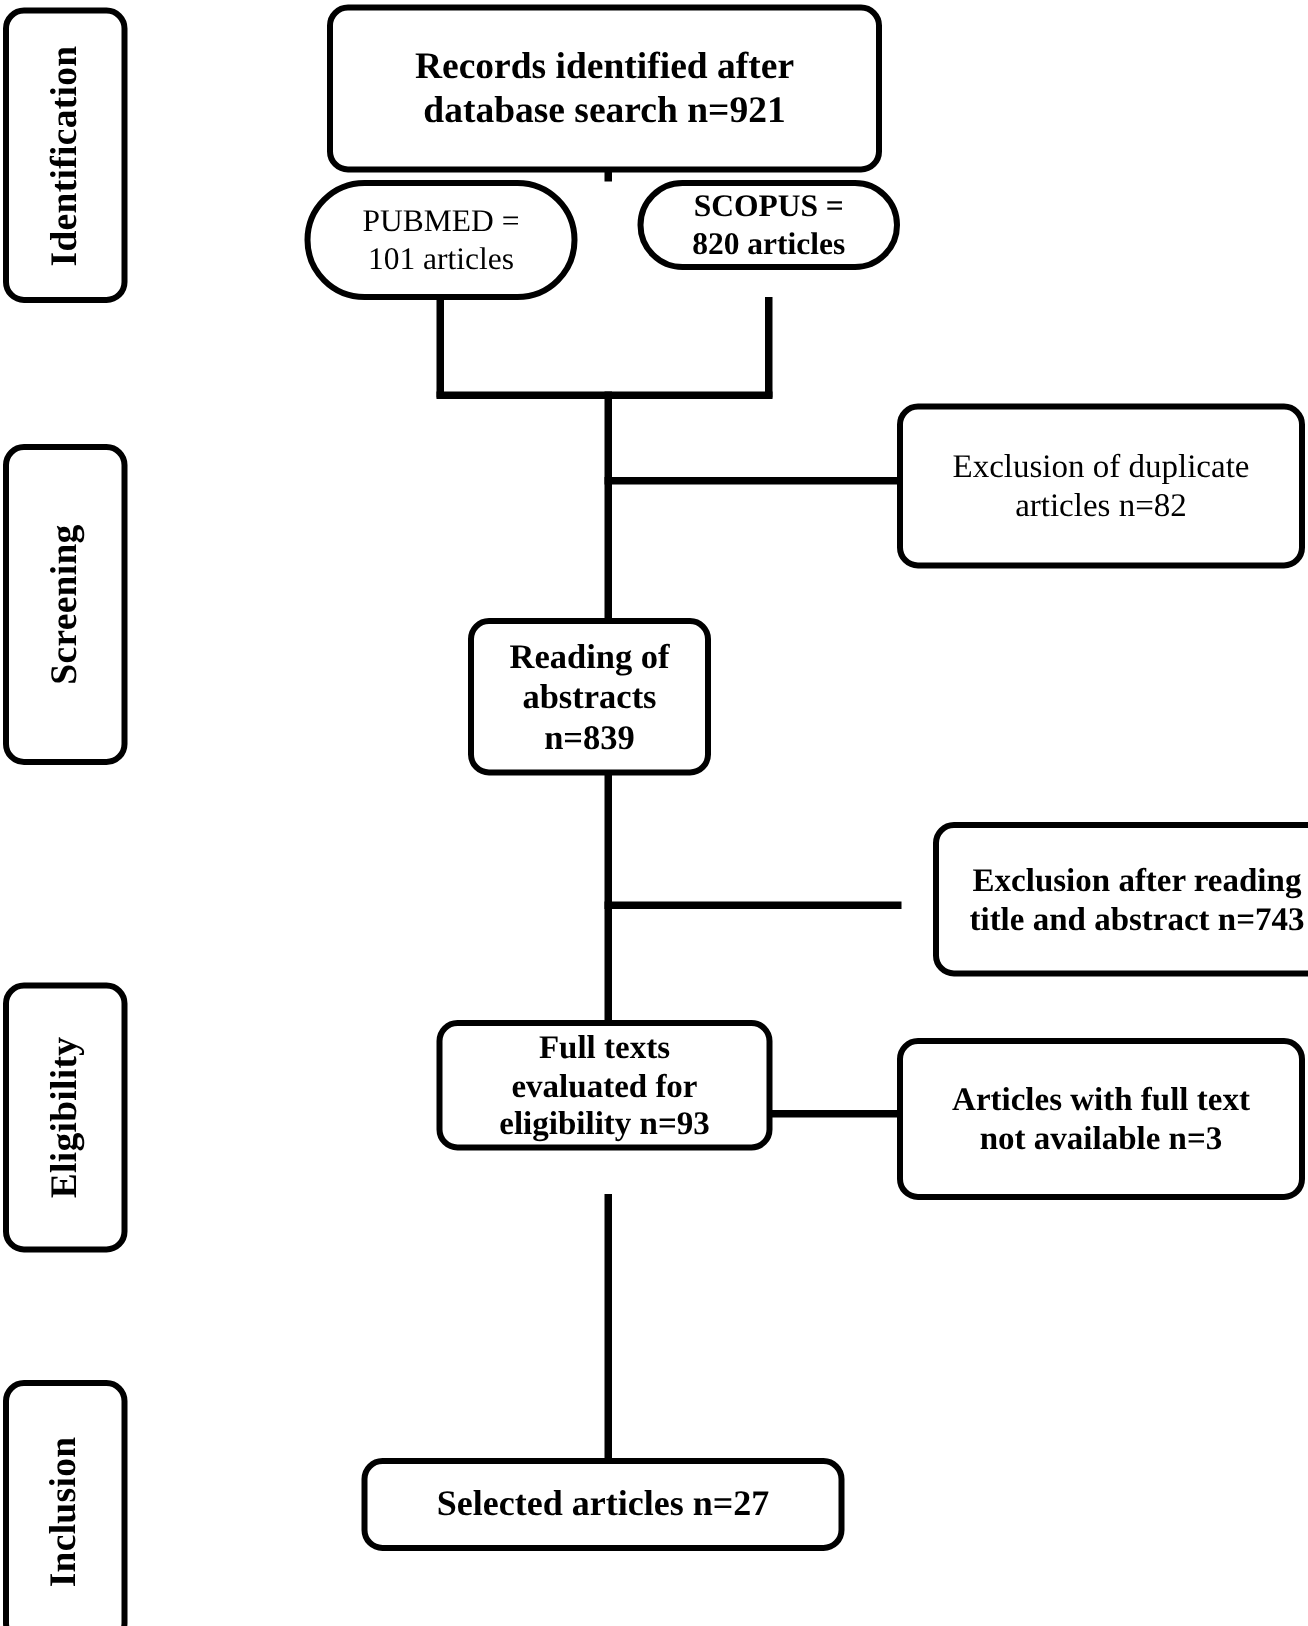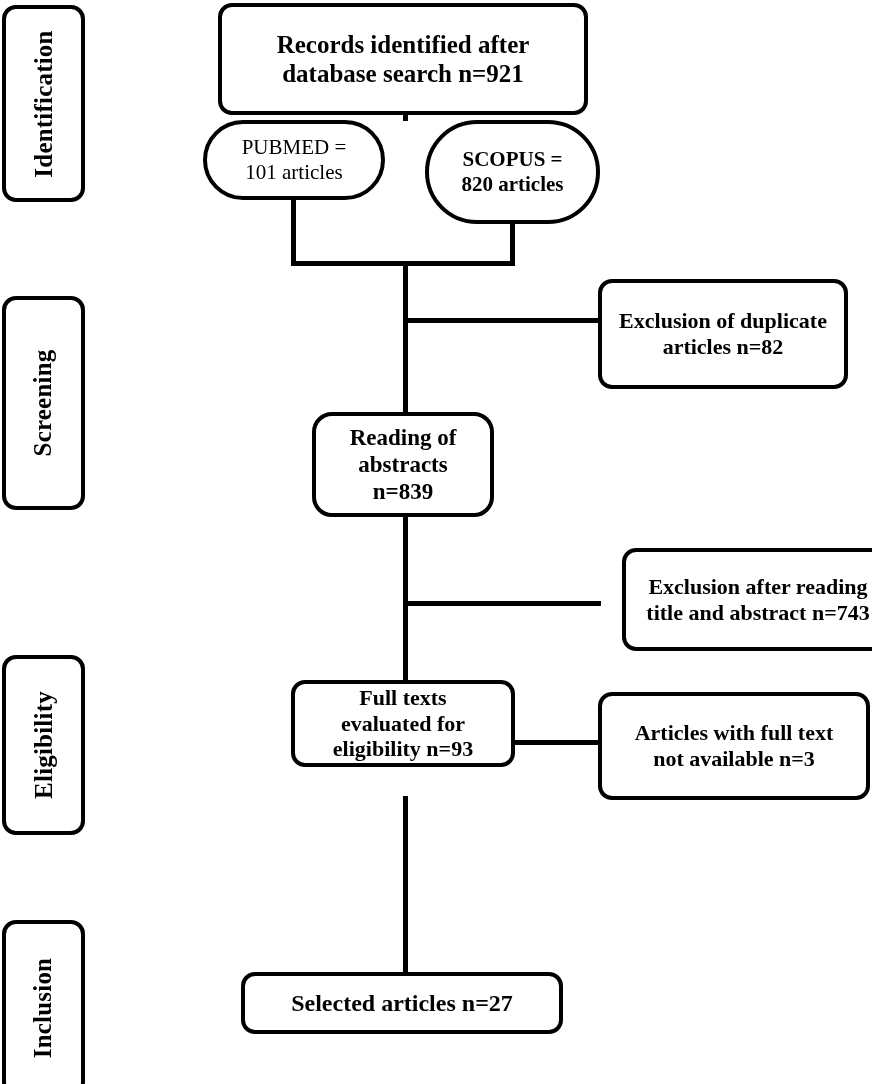--- a/index.html
+++ b/index.html
@@ -74,27 +74,27 @@
   
   #stage-identification { left: 2px;  top: 5px;   width: 83px;  height: 197px; }
   #stage-screening      { left: 2px;  top: 296px; width: 83px;  height: 214px; }
   #stage-eligibility    { left: 2px;  top: 655px; width: 83px;  height: 180px; }
   #stage-inclusion      { left: 2px;  top: 920px; width: 83px;  height: 176px; }
 
   #node-records   { left: 218px; top: 3px;   width: 370px; height: 112px;
                     font-size: 25px; font-weight: 700; }
   #node-pubmed    { left: 203px; top: 120px; width: 182px; height: 80px;
                     font-size: 21px; font-weight: 400; }
-  #node-scopus    { left: 425px; top: 120px; width: 175px; height: 104px;
+  #node-scopus    { left: 425px; top: 120px; width: 175px; height: 60px;
                     font-size: 21px; font-weight: 700; justify-content: center; }
 
-  #node-dupes     { left: 598px; top: 279px; width: 250px; height: 110px;
-                    font-size: 22px; font-weight: 700; }
-  #node-abstracts { left: 312px; top: 412px; width: 182px; height: 105px;
-                    font-size: 23px; font-weight: 700; border-radius: 20px; }
+  #node-dupes     { left: 598px; top: 269px; width: 272px; height: 110px;
+                    font-size: 22px; font-weight: 400; }
+  #node-abstracts { left: 312px; top: 412px; width: 162px; height: 105px;
+                    font-size: 23px; font-weight: 700; }
   #node-exclusion2{ left: 598px; top: 548px; width: 272px; height: 103px;
                     font-size: 22px; font-weight: 700; margin-left: 24px; }
 
   #node-fulltext  { left: 291px; top: 680px; width: 224px; height: 87px;
                     font-size: 22px; font-weight: 700; justify-content: center; }
   #node-notavail  { left: 598px; top: 692px; width: 272px; height: 108px;
                     font-size: 22px; font-weight: 700; }
 
   #node-selected  { left: 241px; top: 972px; width: 322px; height: 62px;
                     font-size: 24px; font-weight: 700; }

